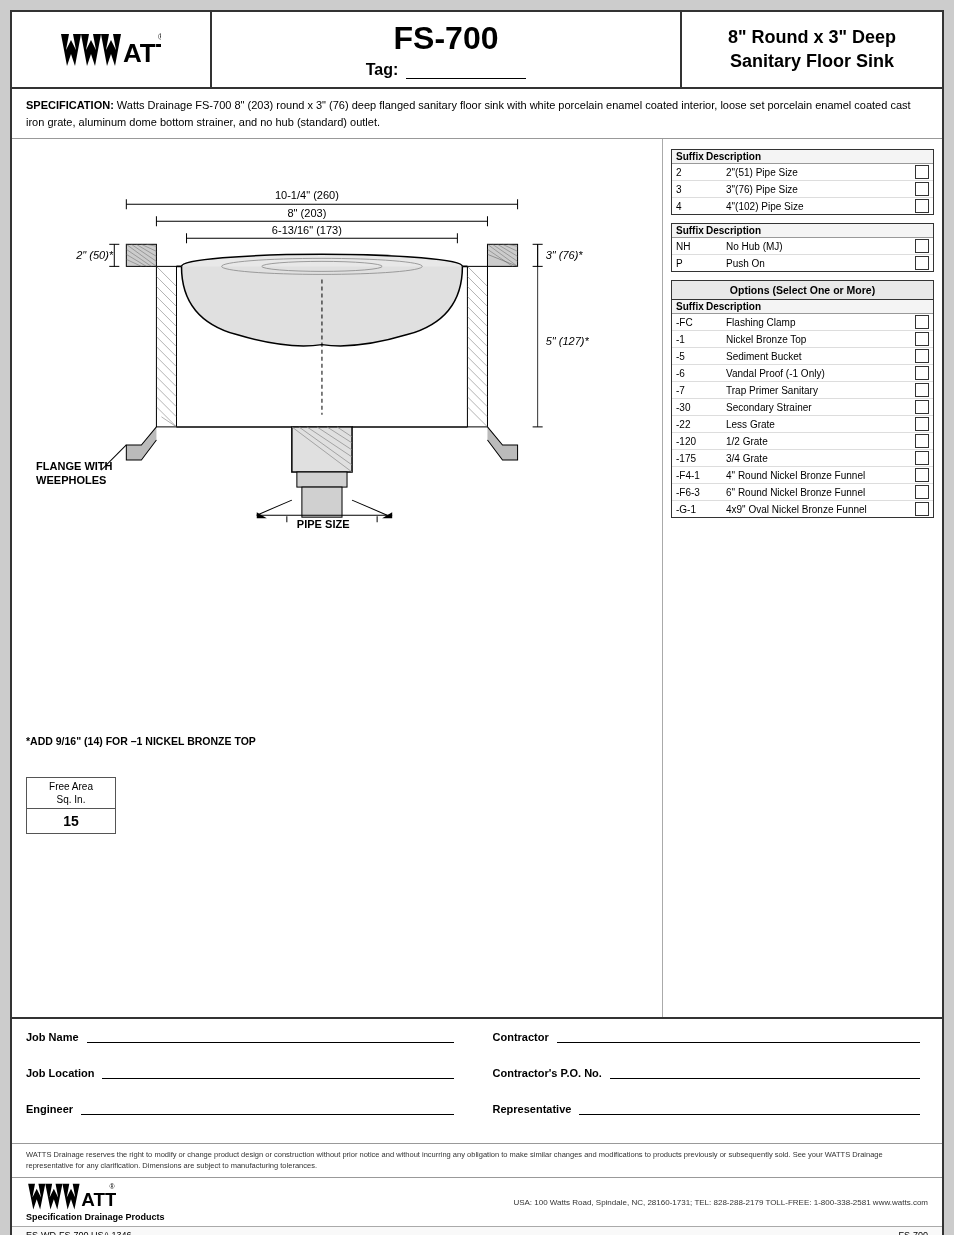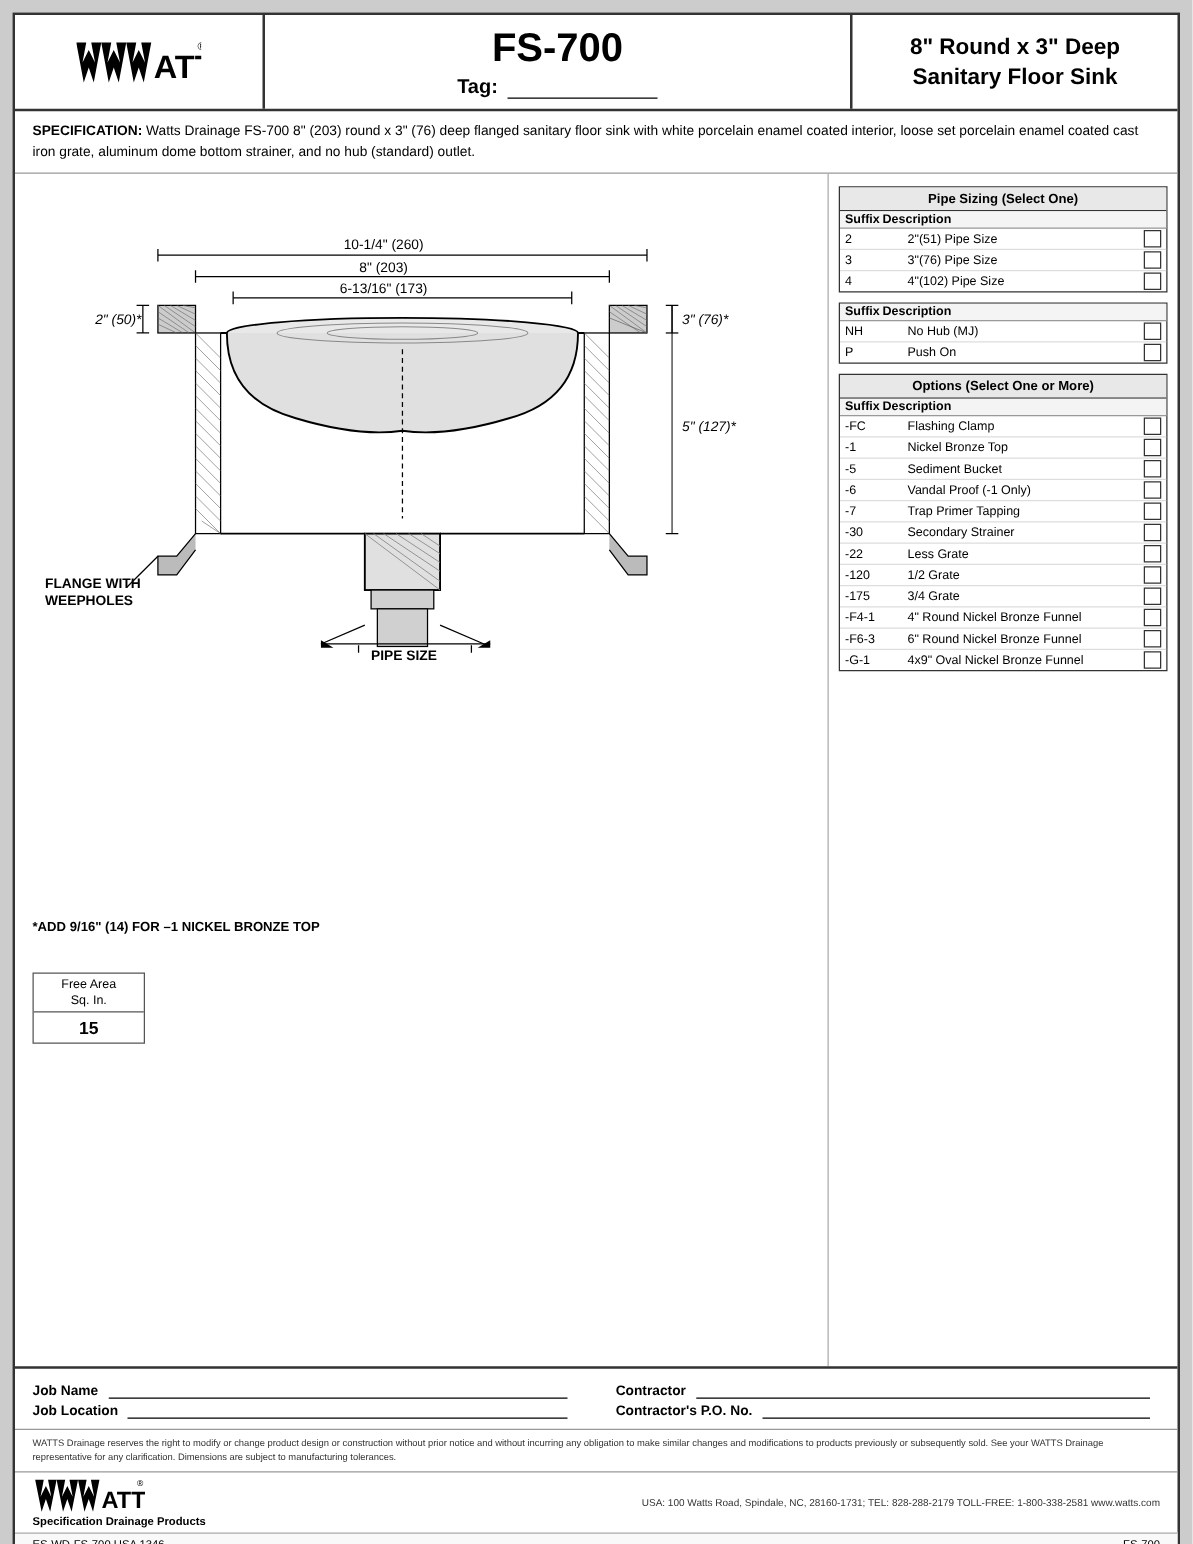--- a/index.html
+++ b/index.html
@@ -178,21 +178,21 @@
     }
 
     
     .form-section {
       border-top: 2px solid #333;
       padding: 8px 14px;
     }
     .form-row {
       display: flex;
       align-items: flex-end;
-      margin-bottom: 0;
+      margin-bottom: 20px;
       font-size: 11px;
       gap: 31px;
     }
     .form-label {
       font-weight: bold;
       white-space: nowrap;
     }
     .form-line {
       border-bottom: 1px solid #000;
       flex: 1;
@@ -434,21 +434,20 @@
           <span>Free Area</span><br>
           <span>Sq. In.</span>
         </div>
         <div class="free-area-val">15</div>
       </div>
     </div>
 
     <div class="right-panel">
 
       <div class="select-table" style="margin: 10px 8px 0 8px;">
-        <div class="select-table-header">Pipe Sizing (Select One)</div>
         <div class="select-table-cols">
           <span class="col-suffix">Suffix</span>
           <span class="col-desc">Description</span>
         </div>
         <div class="select-table-row">
           <span class="row-suffix">2</span>
           <span class="row-desc">2"(51) Pipe Size</span>
           <span class="row-check"></span>
         </div>
         <div class="select-table-row">
@@ -501,21 +500,21 @@
           <span class="row-desc">Sediment Bucket</span>
           <span class="row-check"></span>
         </div>
         <div class="select-table-row">
           <span class="row-suffix">-6</span>
           <span class="row-desc">Vandal Proof (-1 Only)</span>
           <span class="row-check"></span>
         </div>
         <div class="select-table-row">
           <span class="row-suffix">-7</span>
-          <span class="row-desc">Trap Primer Tapping</span>
+          <span class="row-desc">Trap Primer Sanitary</span>
           <span class="row-check"></span>
         </div>
         <div class="select-table-row">
           <span class="row-suffix">-30</span>
           <span class="row-desc">Secondary Strainer</span>
           <span class="row-check"></span>
         </div>
         <div class="select-table-row">
           <span class="row-suffix">-22</span>
           <span class="row-desc">Less Grate</span>
@@ -561,20 +560,30 @@
         <div class="form-line"></div>
       </div>
     </div>
     <div class="form-row">
       <div class="form-group">
         <span class="form-label">Job Location</span>
         <div class="form-line"></div>
       </div>
       <div class="form-group">
         <span class="form-label">Contractor's P.O. No.</span>
+        <div class="form-line"></div>
+      </div>
+    </div>
+    <div class="form-row">
+      <div class="form-group">
+        <span class="form-label">Engineer</span>
+        <div class="form-line"></div>
+      </div>
+      <div class="form-group">
+        <span class="form-label">Representative</span>
         <div class="form-line"></div>
       </div>
     </div>
   </div>
 
   <div class="footer-disclaimer">
     <span>WATTS Drainage reserves the right to modify or change product design or construction without prior notice and without incurring any obligation to make similar changes and modifications to products previously or subsequently sold.  See your WATTS Drainage representative for any clarification.  Dimensions are subject to manufacturing tolerances.</span>
   </div>
 
   <div class="footer-brand">

